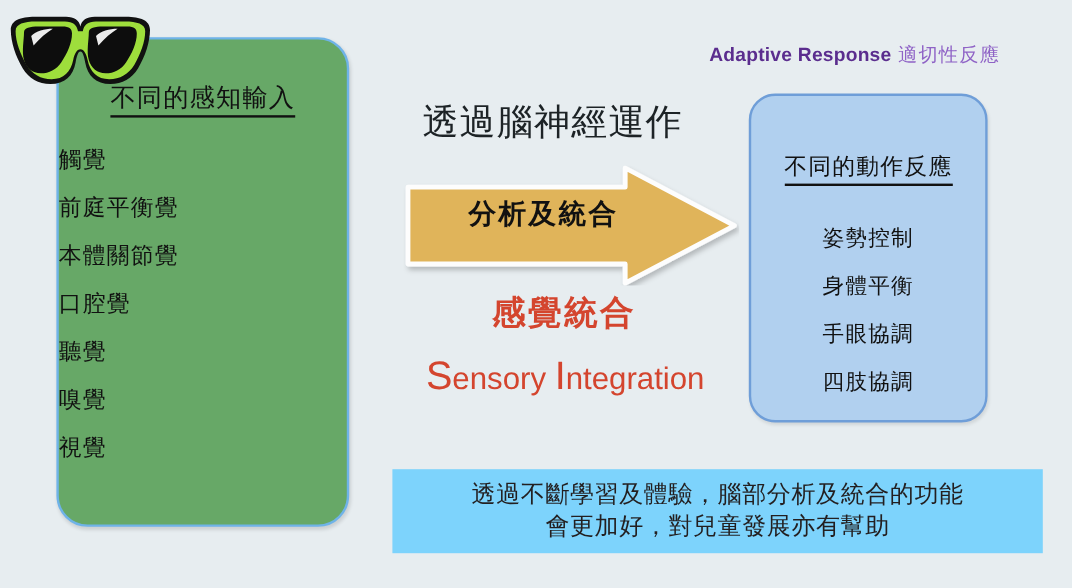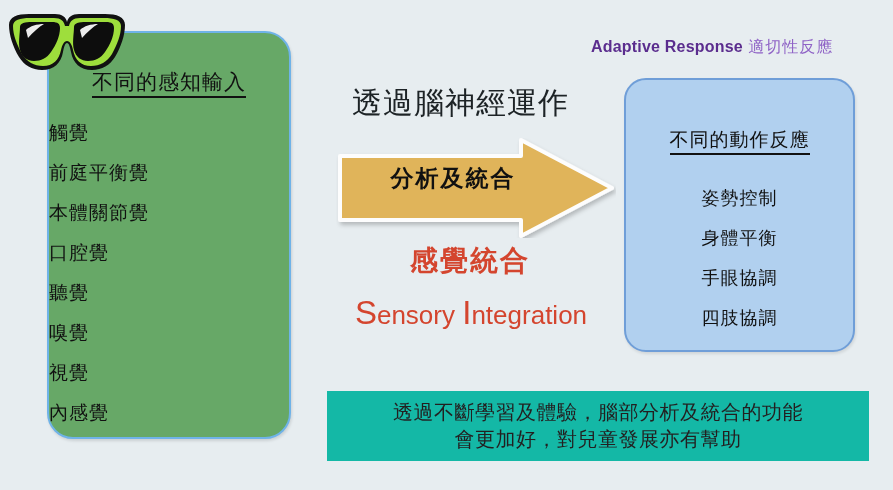--- a/index.html
+++ b/index.html
@@ -159,21 +159,21 @@
   #adaptive-response-header .cn {
     font-weight: normal;
     color: #8f63c6;
     letter-spacing: 1px;
   }
 
   #motor-response-panel {
     position: absolute;
     left: 624px;
     top: 78px;
-    width: 231px;
+    width: 199px;
     height: 274px;
     background: #b1d0ef;
     border: 2px solid #6f9ed8;
     border-radius: 22px;
     box-sizing: border-box;
     box-shadow: 1px 2px 3px rgba(0,0,0,0.10);
   }
   #motor-response-panel .panel-title {
     position: absolute;
     left: 0;
@@ -207,21 +207,21 @@
     letter-spacing: 1px;
   }
 
   
   #conclusion-box {
     position: absolute;
     left: 327px;
     top: 391px;
     width: 542px;
     height: 70px;
-    background: #14b8a6;
+    background: #7dd3fc;
     box-sizing: border-box;
     padding-top: 8px;
   }
   #conclusion-box p {
     margin: 0;
     text-align: center;
     font-size: 20px;
     color: #231f20;
     line-height: 1.35;
     letter-spacing: 0.5px;
@@ -237,21 +237,20 @@
       <span>不同的感知輸入</span>
     </div>
     <ul id="sensory-input-list">
       <li>觸覺</li>
       <li>前庭平衡覺</li>
       <li>本體關節覺</li>
       <li>口腔覺</li>
       <li>聽覺</li>
       <li>嗅覺</li>
       <li>視覺</li>
-      <li>內感覺</li>
     </ul>
   </div>
 
   <svg id="sunglasses-icon" viewBox="0 0 128 62" xmlns="http://www.w3.org/2000/svg">
     <g>
 
       <path d="M6 12 C6 4 14 1 26 1 L52 1 C59 1 63 4 64 9 C65 4 69 1 76 1 L102 1
                C114 1 122 4 122 12 C122 22 118 34 112 44 C107 52 99 57 89 57
                C77 57 70 50 68 39 C67 34 66 30 64 30 C62 30 61 34 60 39
                C58 50 51 57 39 57 C29 57 21 52 16 44 C10 34 6 22 6 12 Z" fill="#111111"></path>

